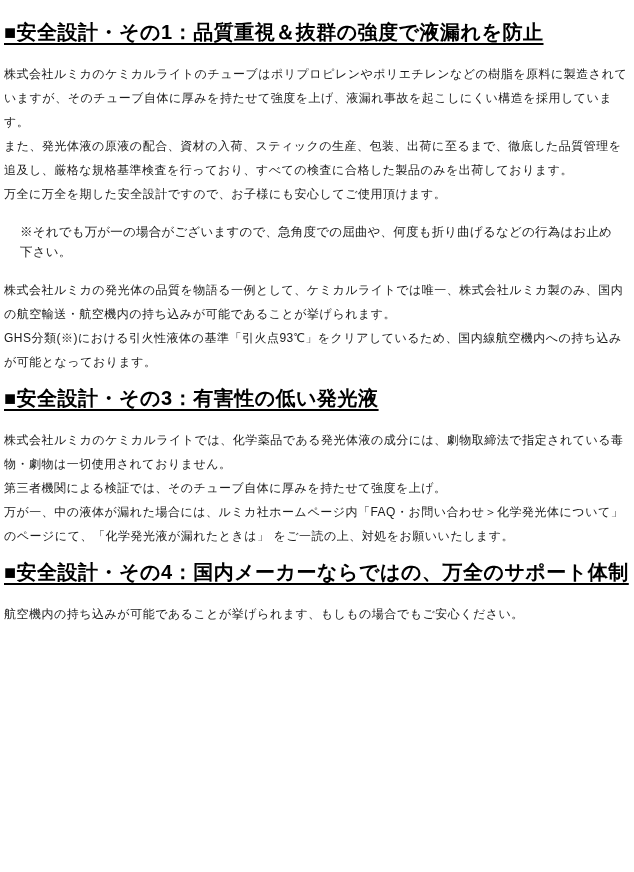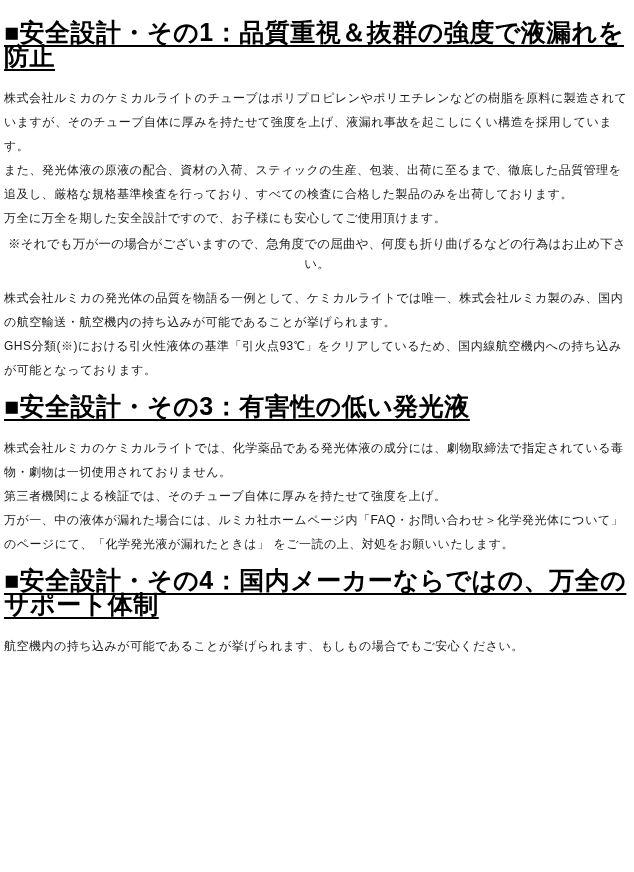--- a/index.html
+++ b/index.html
@@ -13,46 +13,45 @@
     box-sizing: border-box;
     padding: 20px 4px 6px 4px;
     color: #000000;
     font-family: "Liberation Sans", sans-serif;
   }
   .safety-section {
     margin: 0 0 12px 0;
   }
   .section-heading {
     margin: 0 0 18px 0;
-    font-size: 25px;
+    font-size: 20px;
     font-weight: 700;
     line-height: 24px;
     letter-spacing: 0.5px;
     text-decoration: underline;
     text-underline-offset: 4px;
     text-decoration-thickness: 2px;
     color: #000000;
   }
   .section-body, .section-notes {
     margin: 0;
   }
   .body-line {
     margin: 0;
     font-size: 12px;
     line-height: 24px;
     letter-spacing: 0.5px;
     color: #1a1a1a;
   }
   .note-line {
-    margin: 4px;
+    margin: 16px;
     font-size: 12.5px;
     line-height: 20px;
     letter-spacing: 0.2px;
     color: #1a1a1a;
-    text-align: center;
   }
 </style>
 </head>
 <body>
 
 <main>
   <div id="sections-container">
       <section class="safety-section">
         <h2 class="section-heading">■安全設計・その1：品質重視＆抜群の強度で液漏れを防止</h2>
         <div class="section-body">

